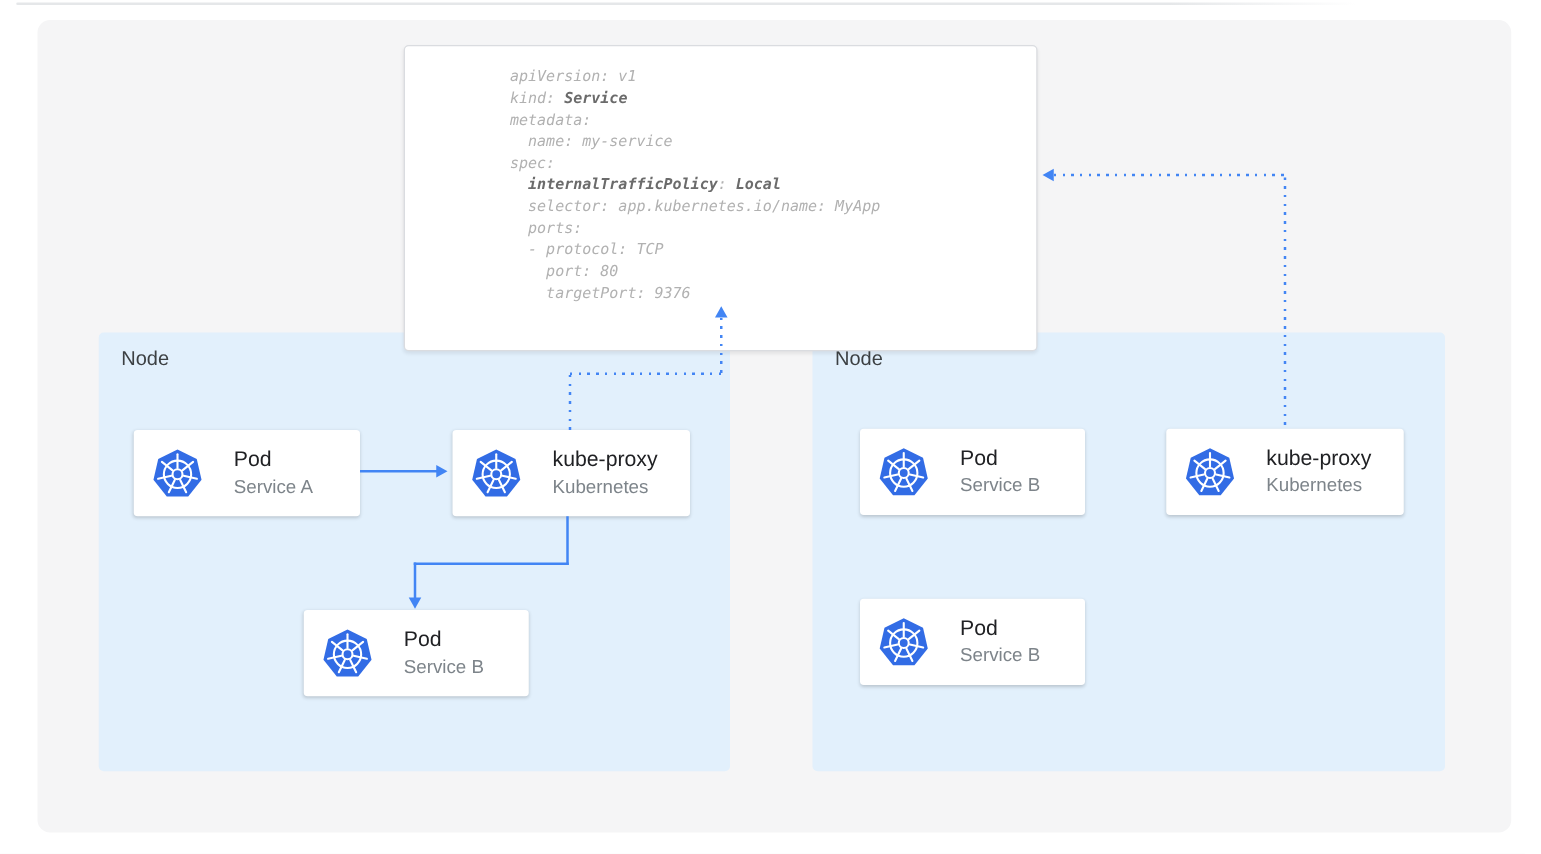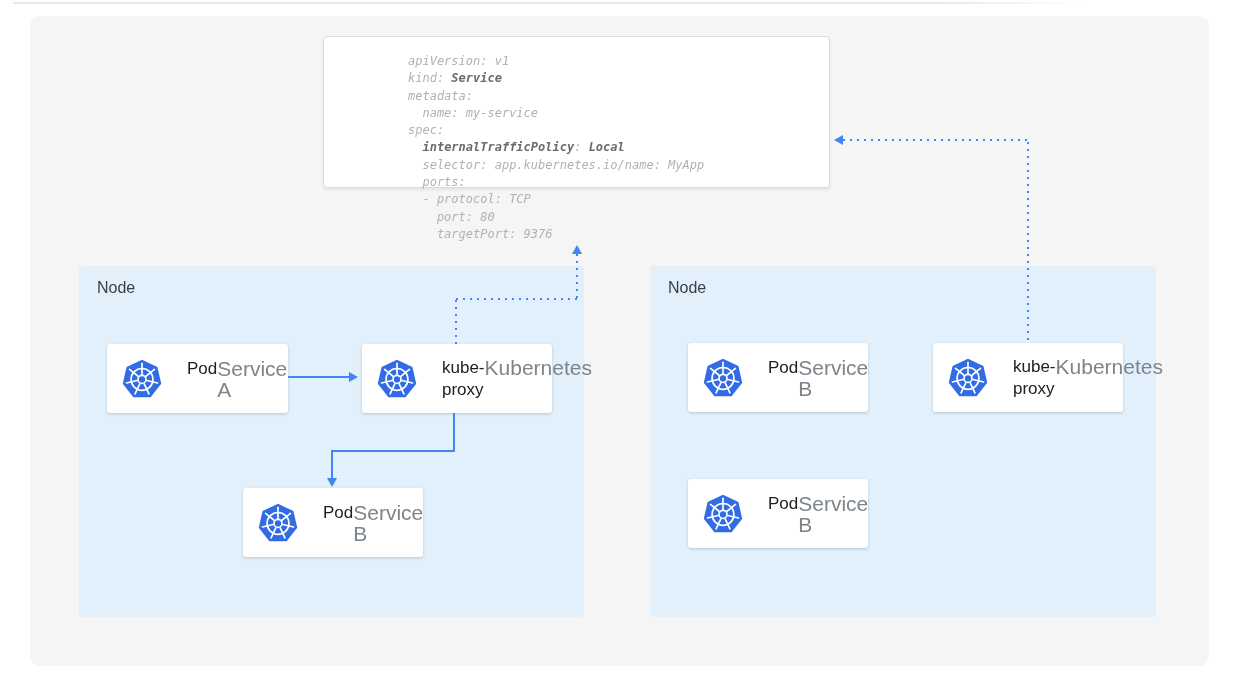--- a/index.html
+++ b/index.html
@@ -17,21 +17,21 @@
     background:linear-gradient(90deg,#e5e7e9 0%,#e5e7e9 86%,rgba(229,231,233,0) 100%);
   }
 
   .panel{
     position:absolute;left:30px;top:16px;width:1179px;height:650px;
     background:var(--panel);border-radius:10px;
   }
 
   
   .yaml-card{
-    position:absolute;left:323px;top:36px;width:507px;height:152px;
+    position:absolute;left:323px;top:36px;width:507px;height:245px;
     background:#ffffff;border:1px solid #dadce0;border-radius:4px;
     box-shadow:0 2px 3px rgba(0,0,0,0.07);
     box-sizing:border-box;
     padding:16px 12px 0 84px;
   }
   .yaml-code{
     font-family:"DejaVu Sans Mono","Liberation Mono",monospace;
     font-style:italic;font-size:12px;line-height:17.3px;
     color:var(--codeText);white-space:pre;
   }
@@ -47,23 +47,23 @@
     position:absolute;left:18px;top:13px;font-size:16px;color:var(--nodeLabel);
   }
 
   
   .card{
     position:absolute;background:#ffffff;border-radius:3px;
     box-shadow:0 1px 3px rgba(0,0,0,0.18);
     display:flex;align-items:center;box-sizing:border-box;padding-left:14px;
   }
   .card .k8s{width:42px;height:44px;flex:0 0 auto;}
-  .card .txt{margin-left:24px;display:flex;flex-direction:row;}
+  .card .txt{margin-left:24px;display:flex;flex-direction:column;}
   .card .title{font-size:17px;line-height:22px;color:var(--titleColor);}
-  .card .sub{font-size:21px;line-height:21px;color:var(--subColor);}
+  .card .sub{font-size:15px;line-height:21px;color:var(--subColor);}
 
   .card-pod-a      {left:107px;top:344px;width:181px;height:69px;}
   .card-kproxy-l   {left:362px;top:344px;width:190px;height:69px;}
   .card-pod-b-l    {left:243px;top:488px;width:180px;height:69px;}
   .card-pod-b-r1   {left:688px;top:343px;width:180px;height:69px;}
   .card-pod-b-r2   {left:688px;top:479px;width:180px;height:69px;}
   .card-kproxy-r   {left:933px;top:343px;width:190px;height:69px;}
 
   
   .seg{position:absolute;}

